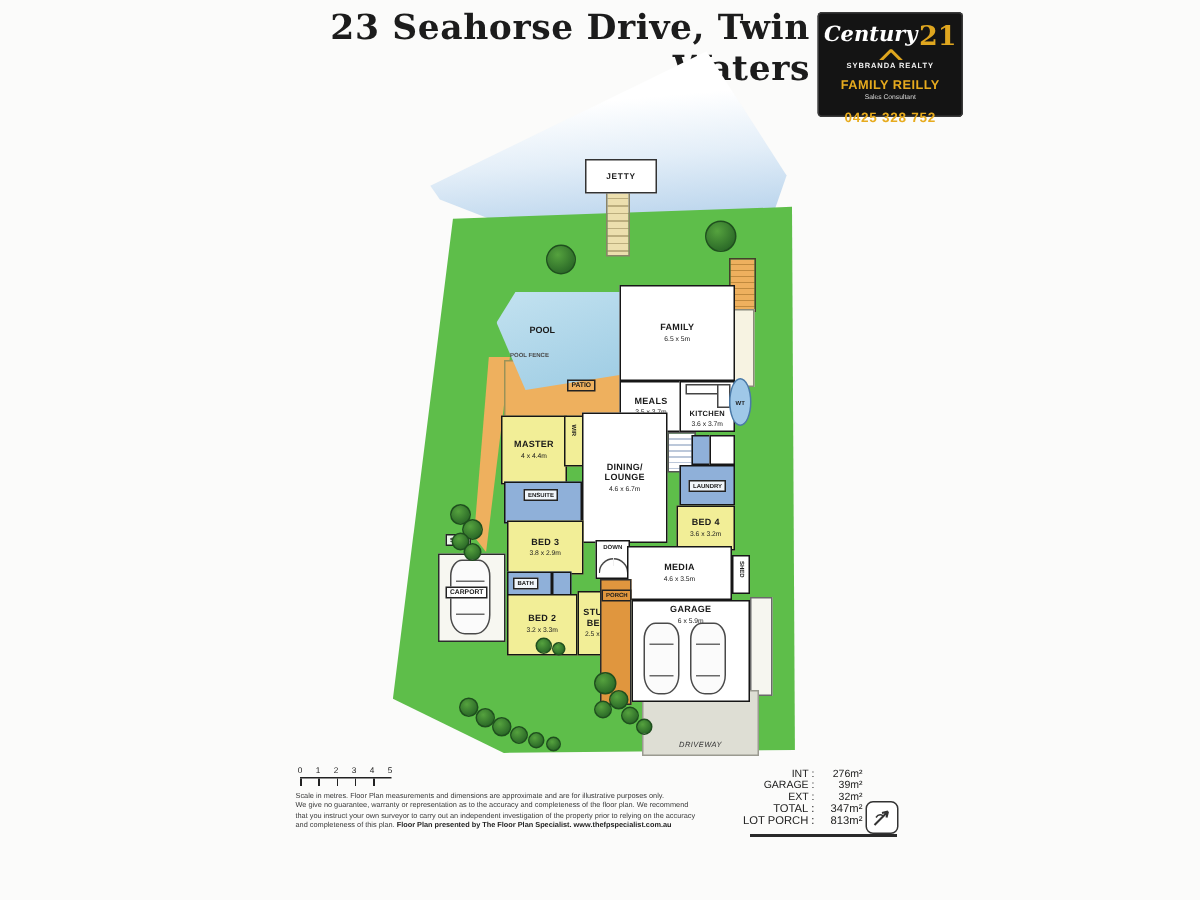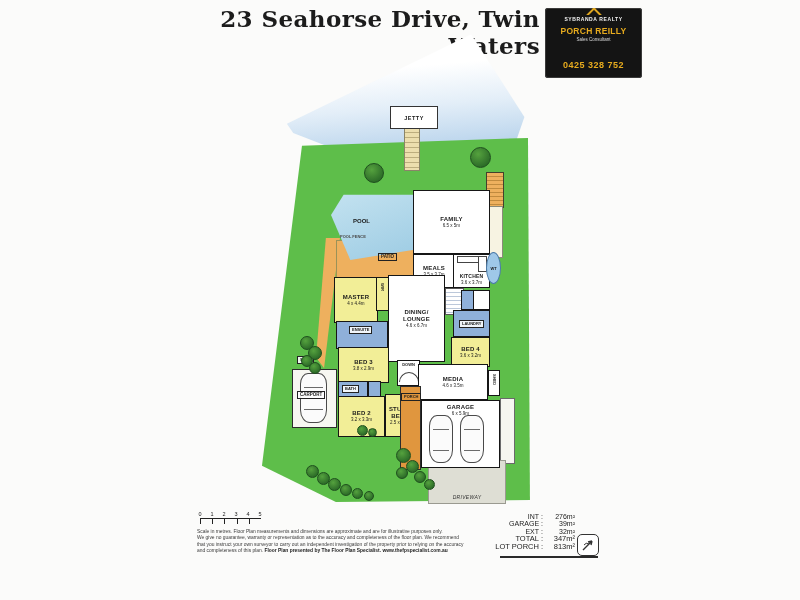--- a/index.html
+++ b/index.html
@@ -12,21 +12,21 @@
   .sign{position:absolute;left:545px;top:8px;width:97px;height:70px;background:#141414;
         border-radius:3px;text-align:center;box-shadow:0 0 0 1px #3a3a3a inset;}
   .sign-brandrow{margin-top:3px;height:22px;line-height:22px;}
   .c-word{font-family:"DejaVu Serif",serif;font-style:italic;font-weight:bold;color:#fff;font-size:14px;}
   .c-num{font-family:"DejaVu Serif",serif;font-weight:bold;color:#dfa61f;font-size:18px;position:relative;top:3px;margin-left:1px;}
   .roofwrap{height:7px;overflow:hidden;display:flex;justify-content:center;}
   .roof{width:12px;height:12px;border-top:2px solid #dfa61f;border-right:2px solid #dfa61f;transform:rotate(-45deg);margin-top:2px;}
   .sign-office{color:#f2f2f2;font-size:5px;font-weight:bold;letter-spacing:.6px;margin-top:1px;}
   .sign-agent{color:#e7ab1e;font-size:8.5px;font-weight:bold;margin-top:4px;letter-spacing:.3px;}
   .sign-role{color:#dcdcdc;font-size:4.5px;margin-top:1px;}
-  .sign-phone{color:#e7ab1e;font-size:9px;font-weight:bold;margin-top:18px;letter-spacing:.5px;}
+  .sign-phone{color:#e7ab1e;font-size:9px;font-weight:bold;margin-top:6px;letter-spacing:.5px;}
 
   
   .water{position:absolute;left:278px;top:30px;width:254px;height:138px;
          background:linear-gradient(175deg,#ffffff 30%,#e3eef8 55%,#aecde9 90%);
          clip-path:polygon(3.5% 68%,76% 3%,97% 63%,92.5% 87%,35.4% 95.6%,6% 74.6%);
          filter:drop-shadow(0 0 .7px #7e7e7e);}
   .lawn{position:absolute;left:255px;top:128px;width:278px;height:380px;background:#5ebe4a;
         clip-path:polygon(16.9% 4.7%,98.2% 2.6%,98.9% 97.9%,29.1% 98.4%,2.5% 88.9%);
         filter:drop-shadow(0 0 .7px #2a2a2a) drop-shadow(0 0 .4px #2a2a2a);}
   .deck-strip{position:absolute;left:316px;top:238px;width:26px;height:130px;background:#eeb05e;
@@ -91,25 +91,28 @@
   .fp-logo{position:absolute;left:577px;top:534px;width:20px;height:20px;border:1.5px solid #333;border-radius:5px;
            display:flex;align-items:center;justify-content:center;background:#fff;}
   .underline{position:absolute;left:500px;top:556px;width:98px;border-top:2px solid #2a2a2a;}
 </style>
 </head>
 <body>
 
 <div class="title">23 Seahorse Drive, Twin Waters</div>
 
 <div class="sign">
+  <div class="sign-brandrow">
+    <span class="c-word">Century</span><span class="c-num">21</span>
+  </div>
   <div class="roofwrap">
       <div class="roof"></div>
     </div>
   <div class="sign-office">SYBRANDA REALTY</div>
-  <div class="sign-agent">PORCH REILLY</div>
+  <div class="sign-agent">FAMILY REILLY</div>
   <div class="sign-role">Sales Consultant</div>
   <div class="sign-phone">0425 328 752</div>
 </div>
 
 <div>
 
   <div class="water"></div>
   <div class="lawn"></div>
 
   <div class="jetty-walk"></div>

